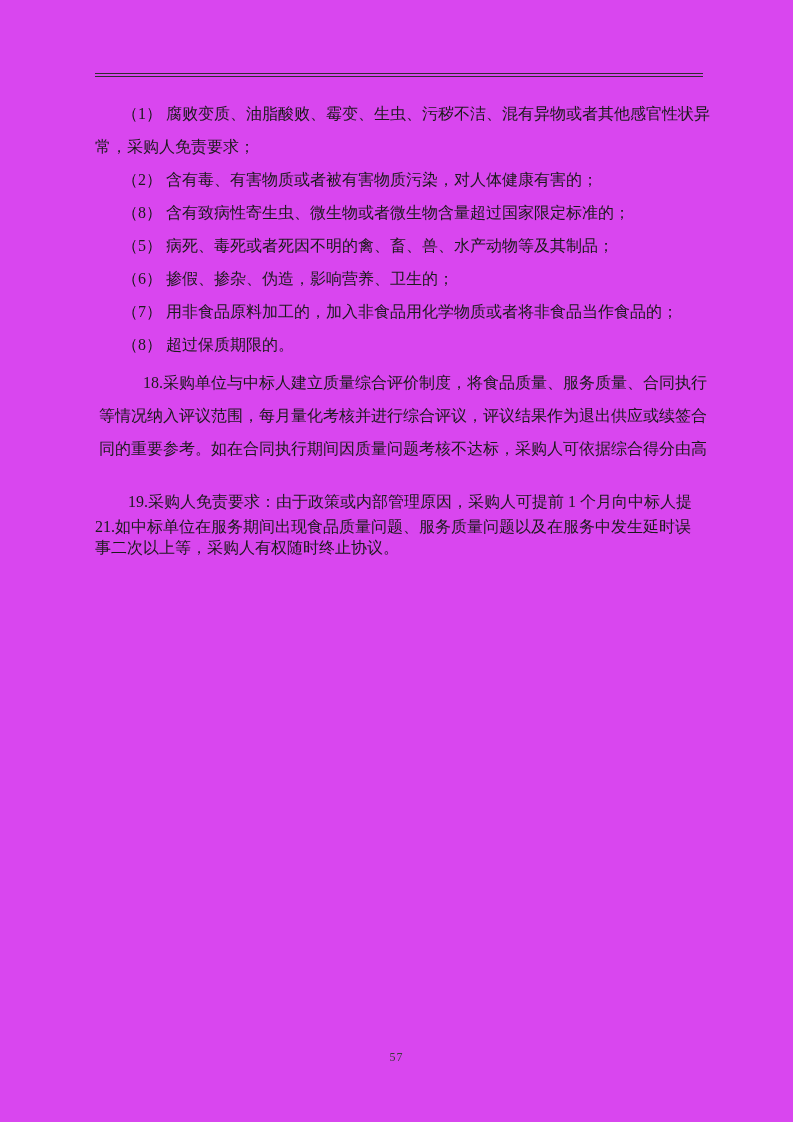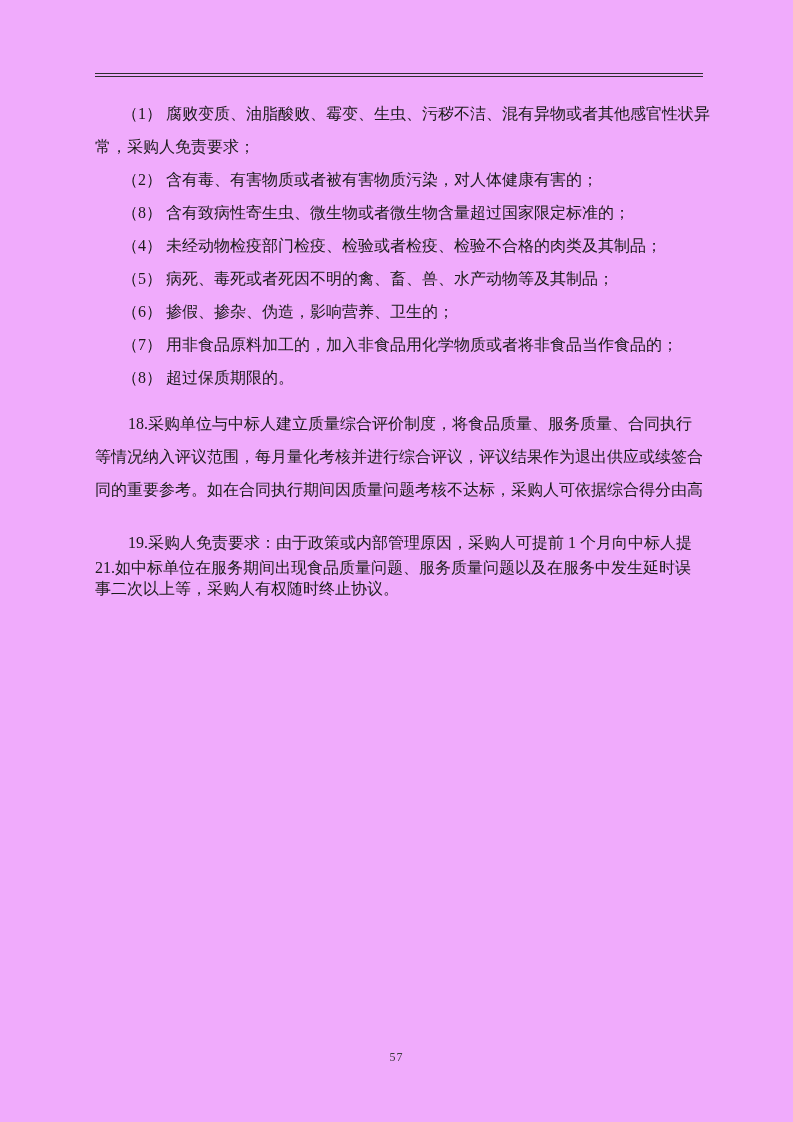--- a/index.html
+++ b/index.html
@@ -4,21 +4,21 @@
 <style>
   html, body {
     margin: 0;
     padding: 0;
     background: #ffffff;
   }
   .page {
     position: relative;
     width: 793px;
     height: 1122px;
-    background: #f0abfc;
+    background: #d946ef;
     overflow: hidden;
     font-family: "Liberation Serif", "DejaVu Serif", serif;
     color: #1b1b1b;
   }
   .rule {
     position: absolute;
     left: 95px;
     top: 73px;
     width: 608px;
     height: 4px;
@@ -33,21 +33,21 @@
     width: 612px;
     font-size: 16px;
   }
   .tline {
     white-space: nowrap;
     line-height: 33px;
     height: 33px;
   }
   .indent-item { padding-left: 27px; }
   .indent-para { padding-left: 33px; }
-  .p18 { margin-top: 13px; }
+  .p18 { margin-top: 5px; text-align: right; }
   .p19 { margin-top: 20px; }
   .p21 { margin-top: -2px; }
   .p21 .tline { line-height: 21px; height: 21px; }
   .page-number {
     position: absolute;
     left: 0;
     top: 1050px;
     width: 100%;
     text-align: center;
     font-size: 12px;
@@ -70,23 +70,20 @@
     </div>
 
     <div>
       <div class="tline indent-item">（2） 含有毒、有害物质或者被有害物质污染，对人体健康有害的；</div>
     </div>
 
     <div>
       <div class="tline indent-item">（8） 含有致病性寄生虫、微生物或者微生物含量超过国家限定标准的；</div>
     </div>
 
-    <div>
-      <div class="tline indent-item">（4） 未经动物检疫部门检疫、检验或者检疫、检验不合格的肉类及其制品；</div>
-    </div>
 
     <div>
       <div class="tline indent-item">（5） 病死、毒死或者死因不明的禽、畜、兽、水产动物等及其制品；</div>
     </div>
 
     <div>
       <div class="tline indent-item">（6） 掺假、掺杂、伪造，影响营养、卫生的；</div>
     </div>
 
     <div>

